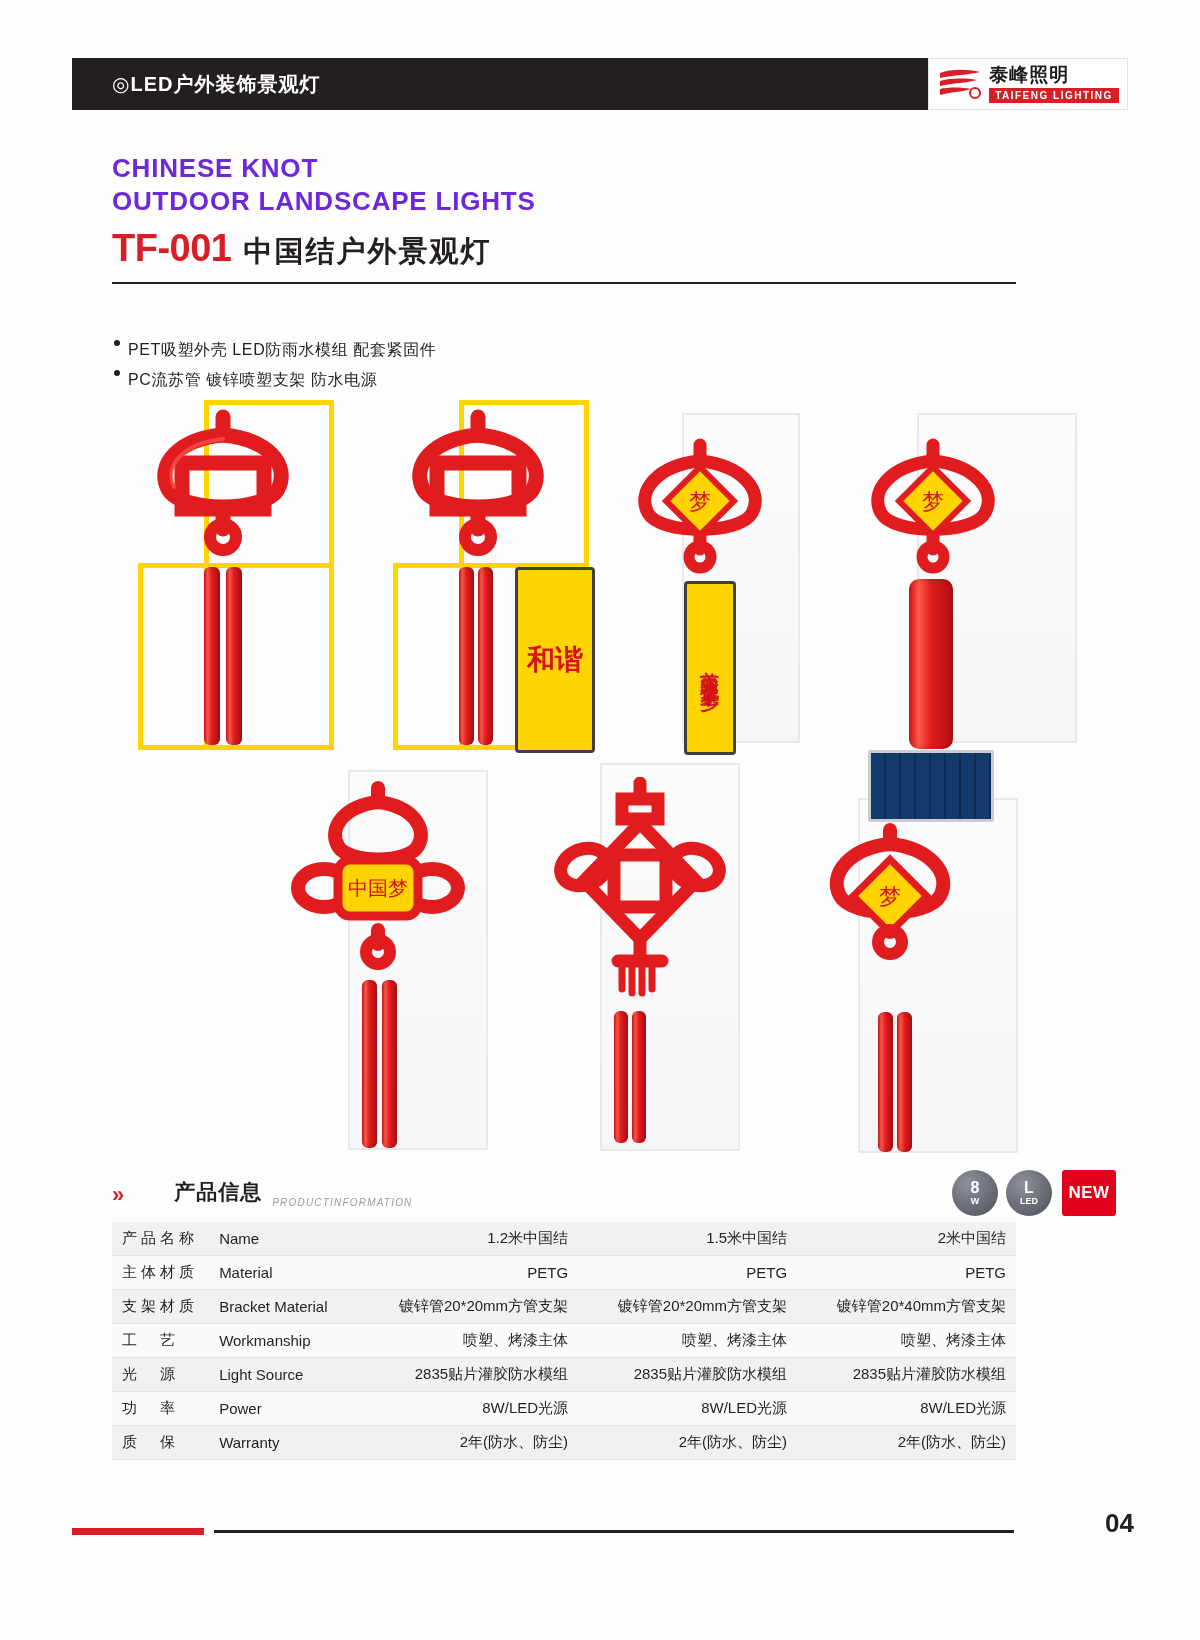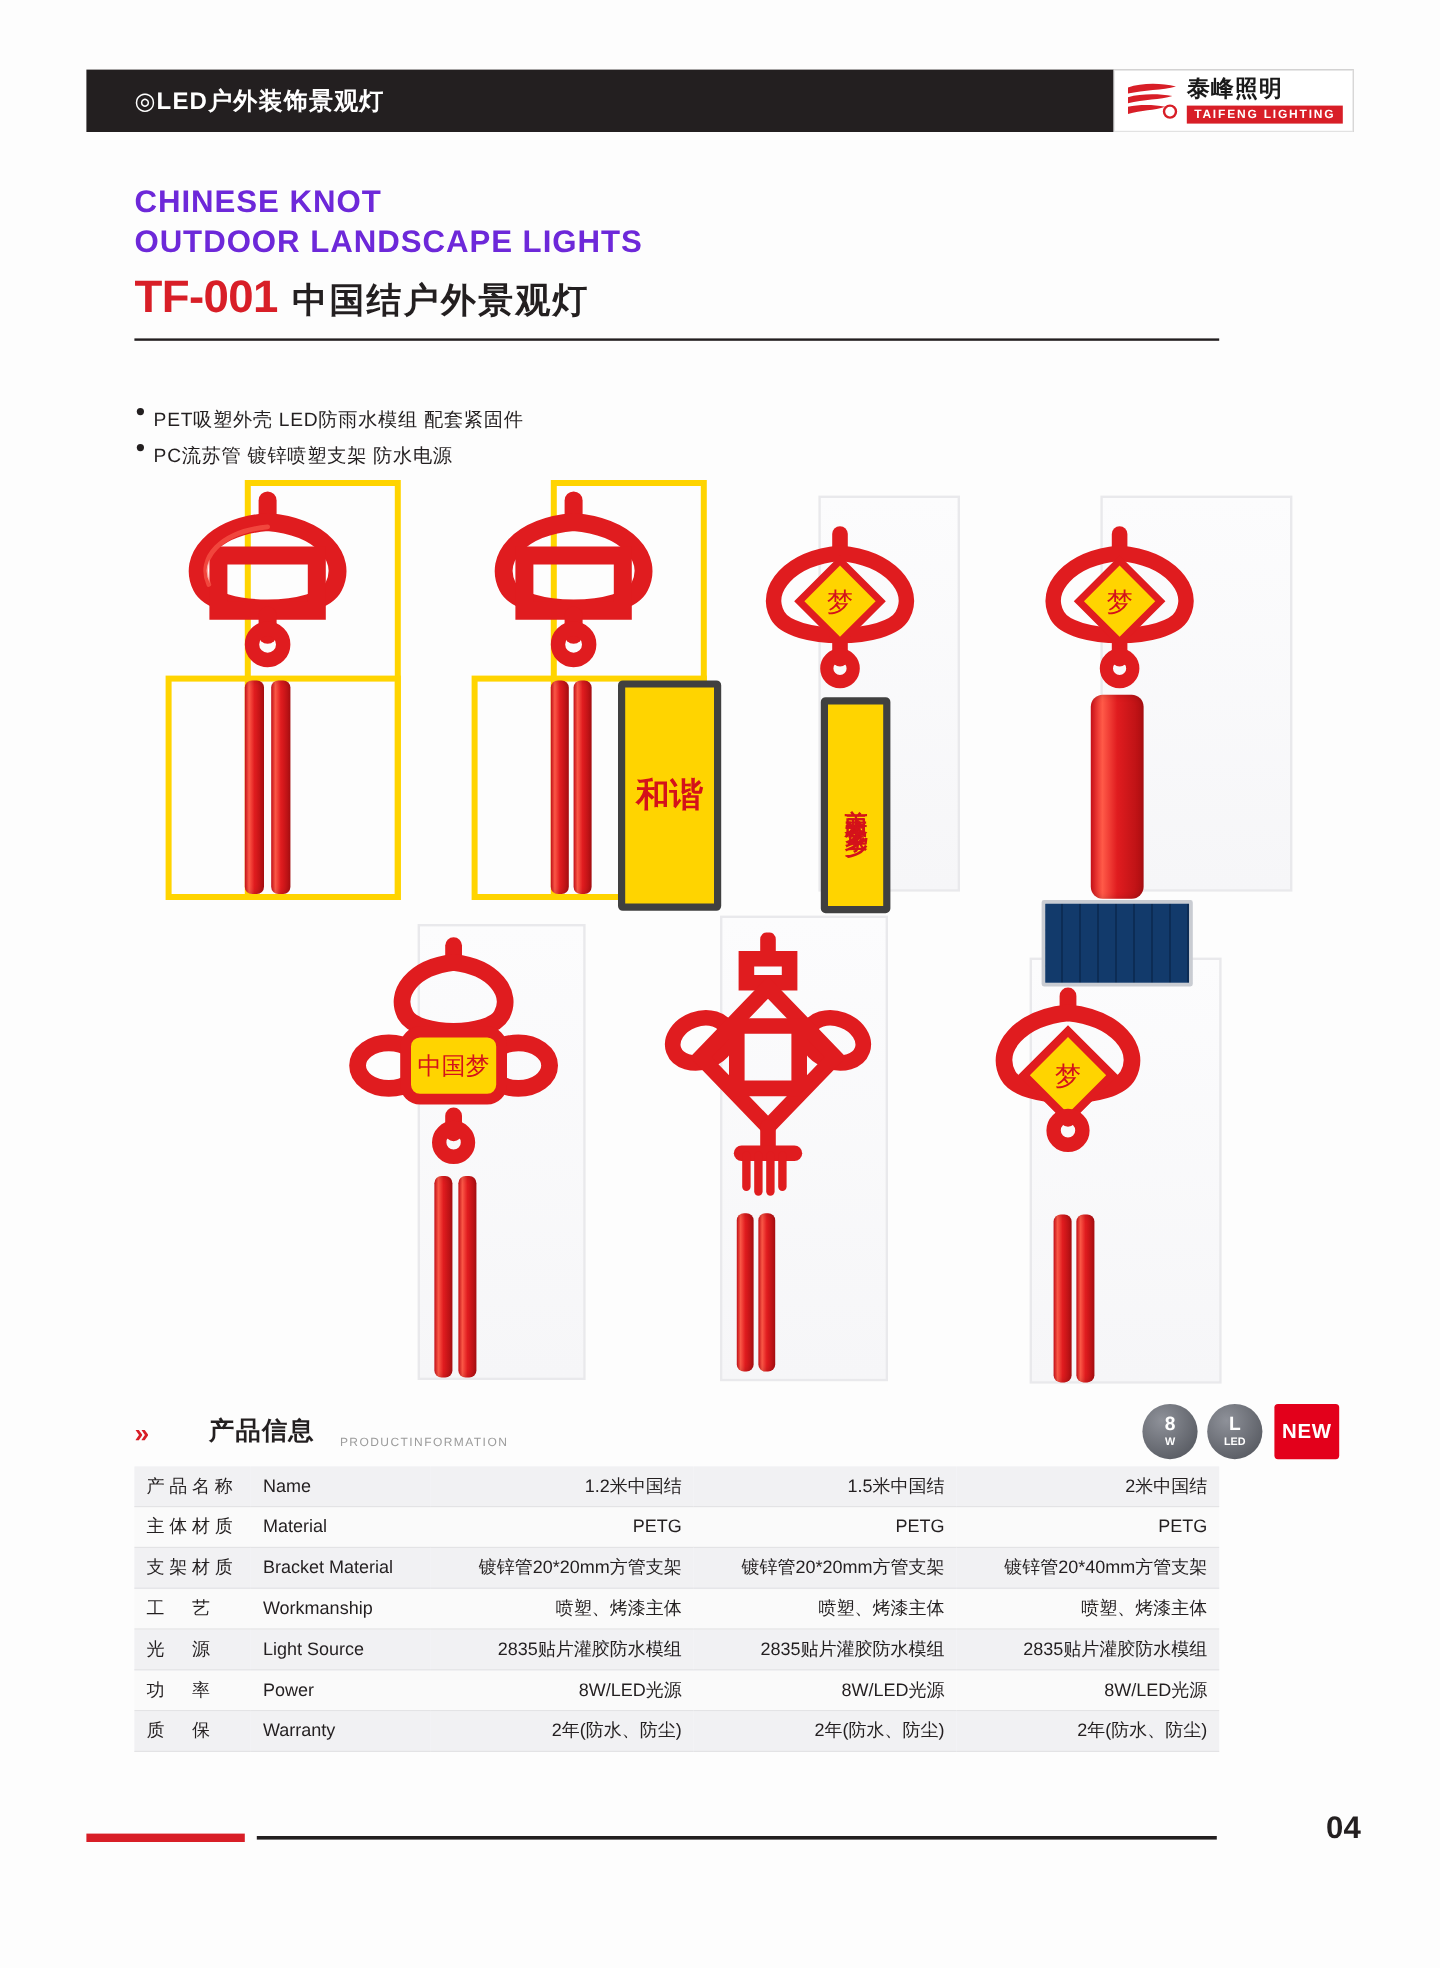--- a/index.html
+++ b/index.html
@@ -94,21 +94,21 @@
   
   .knot{position:absolute;}
   .knot svg{display:block;}
 
   .tassel{
     position:absolute;border-radius:6px;
     background:linear-gradient(90deg,#d4121a 0%,#ff5a48 22%,#e01c1f 50%,#b30f12 100%);
     box-shadow:inset 0 0 6px rgba(0,0,0,.18);
   }
   .banner{
-    position:absolute;background:#ffd400;border:6px solid #404040;border-radius:4px;
+    position:absolute;background:#ffd400;border:3px solid #404040;border-radius:4px;
     display:flex;flex-direction:column;align-items:center;justify-content:space-around;
     color:#d4121a;font-weight:bold;
   }
   .banner span{font-size:28px;line-height:1;}
   .solar{
     position:absolute;
     background:
       repeating-linear-gradient(90deg,#123a6b 0 13px,#0c2c55 13px 15px),
       repeating-linear-gradient(0deg,#17457c 0 13px,#0c2c55 13px 15px);
     border:3px solid #c9ccd2;border-radius:2px;
@@ -346,21 +346,21 @@
       <div class="tassel" style="left:117px;top:262px;width:15px;height:140px;"></div>
     </div>
 
   </div>
 
   <div class="pi-head">
     <span class="chev">»</span>
     <div class="pi-head-col">
       <div class="pi-cn">产品信息</div>
     </div>
-    <div class="pi-en" style="margin-left:21px;">PRODUCTINFORMATION</div>
+    <div class="pi-en" style="margin-left:10px;font-style:italic;">PRODUCTINFORMATION</div>
   </div>
 
   <div class="badges">
     <div class="badge">
       <div class="b-top">8</div>
       <div class="b-bot">W</div>
     </div>
     <div class="badge">
       <div class="b-top">L</div>
       <div class="b-bot">LED</div>

